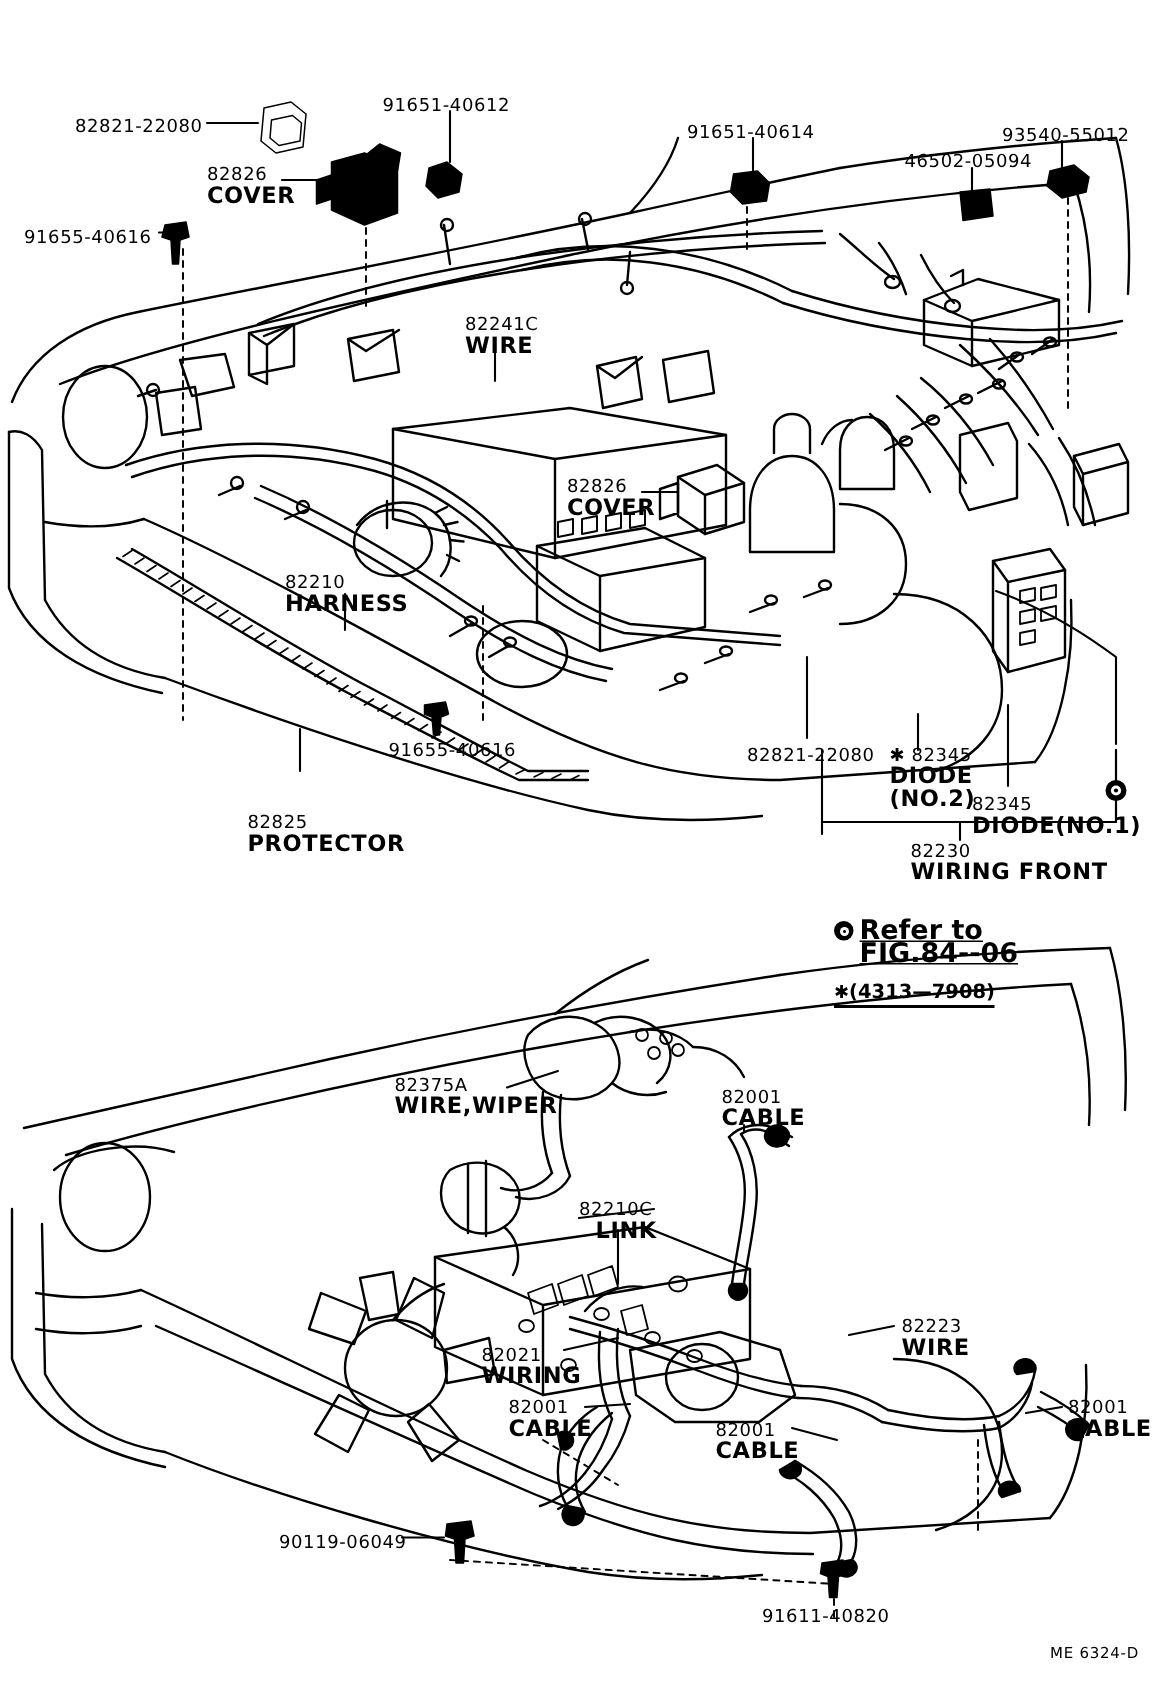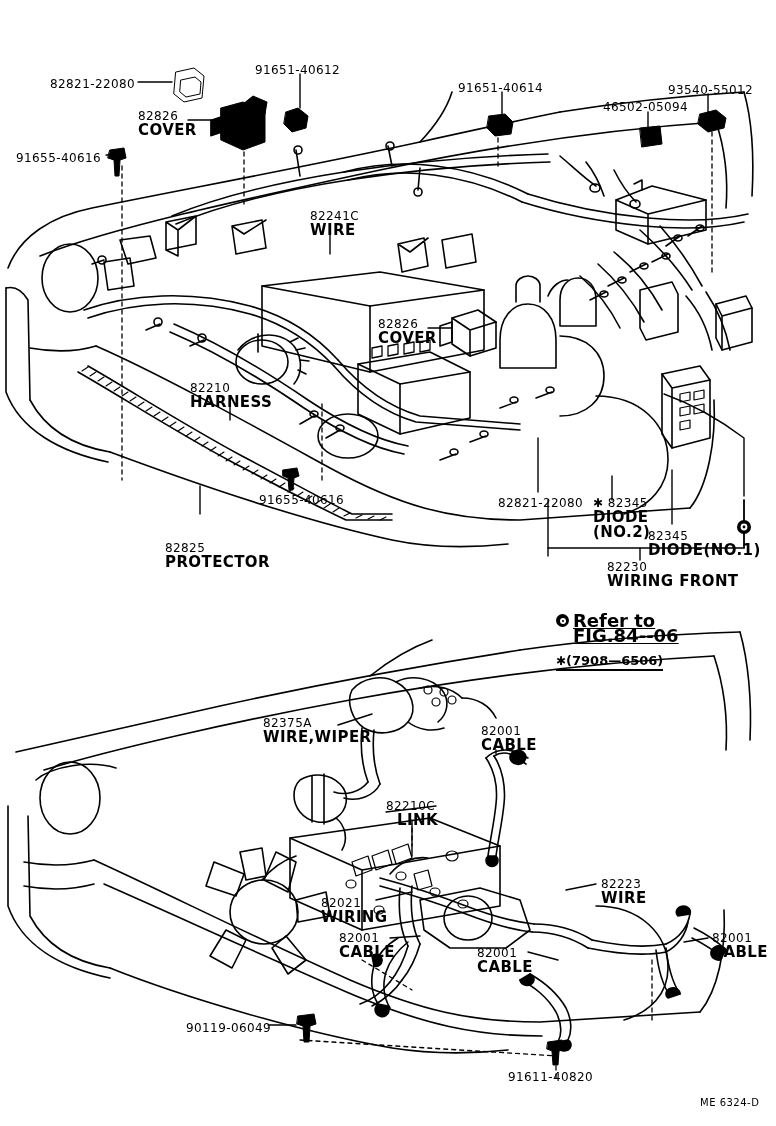--- a/index.html
+++ b/index.html
@@ -423,21 +423,21 @@
   <div class="note" style="left:556px;top:613px;">
     <div class="refrow">
       <span class="reficon"></span>
       <span class="l1">Refer to</span>
     </div>
     <div class="l1" style="margin-left:17px;">FIG.84--06</div>
   </div>
 
   <div class="note" style="left:556px;top:650px;">
     <span class="starline">
-      <span style="font-size:12px;">✱</span><span>(7908—6506)</span>
+      <span style="font-size:12px;">✱</span><span>(4313—7908)</span>
     </span>
   </div>
 
   <div class="lbl" style="left:263px;top:717px;">
     <div class="pn">82375A</div>
     <div class="nm">WIRE,WIPER</div>
   </div>
 
   <div class="lbl" style="left:481px;top:725px;">
     <div class="pn">82001</div>

